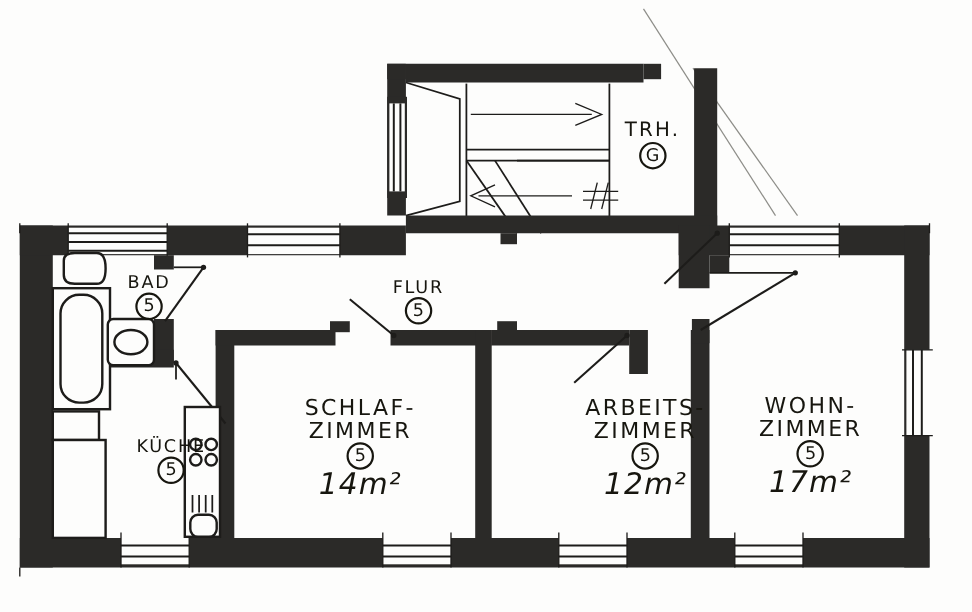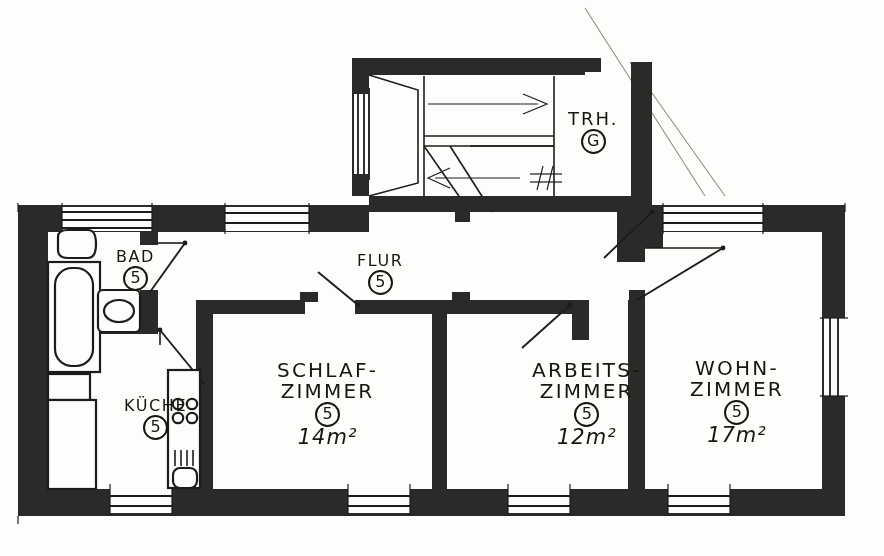--- a/index.html
+++ b/index.html
@@ -36,21 +36,21 @@
     position: absolute;
     font-family: "DejaVu Sans", sans-serif;
     color: #17160f;
     letter-spacing: 1.4px;
     white-space: nowrap;
     line-height: 1.04;
     font-weight: 500;
   }
   .lbl-room   { font-size: 20px; letter-spacing: 2.2px; }
   .lbl-small  { font-size: 16px; letter-spacing: 1.6px; }
-  .lbl-area   { font-size: 21px; letter-spacing: 1px; font-style: italic; }
+  .lbl-area   { font-size: 27px; letter-spacing: 1px; font-style: italic; }
   .lbl-trh    { font-size: 18px; letter-spacing: 2px; }
 
   .circnum {
     display: inline-flex;
     align-items: center;
     justify-content: center;
     width: 25px;
     height: 25px;
     border: 2px solid #17160f;
     border-radius: 50%;

